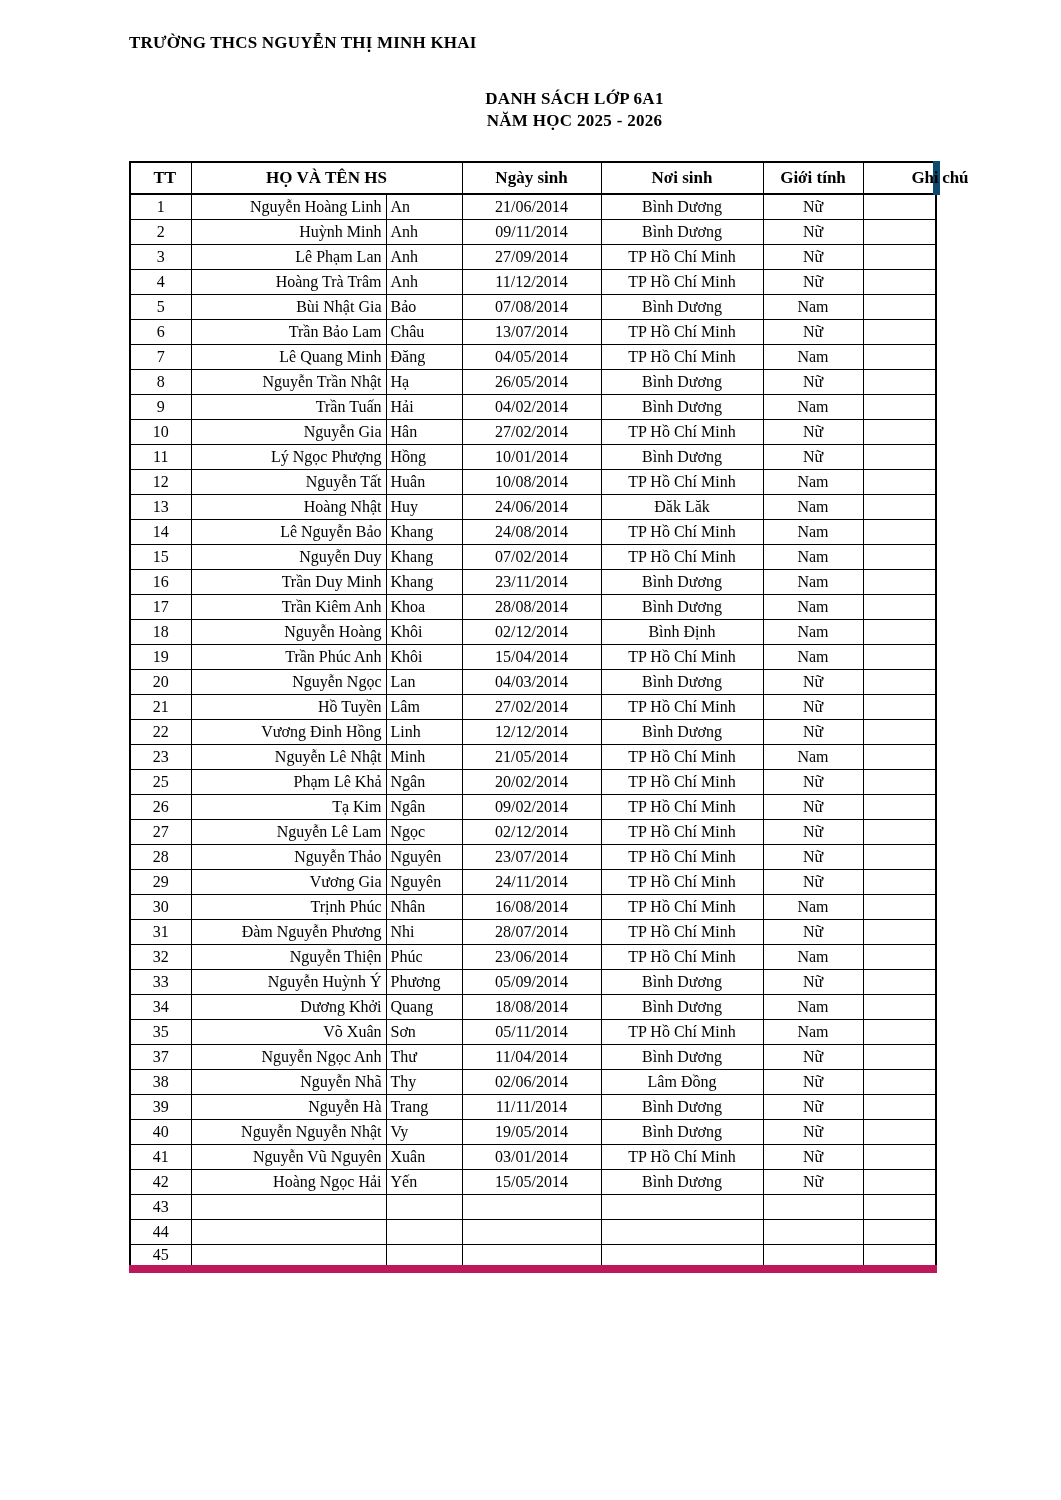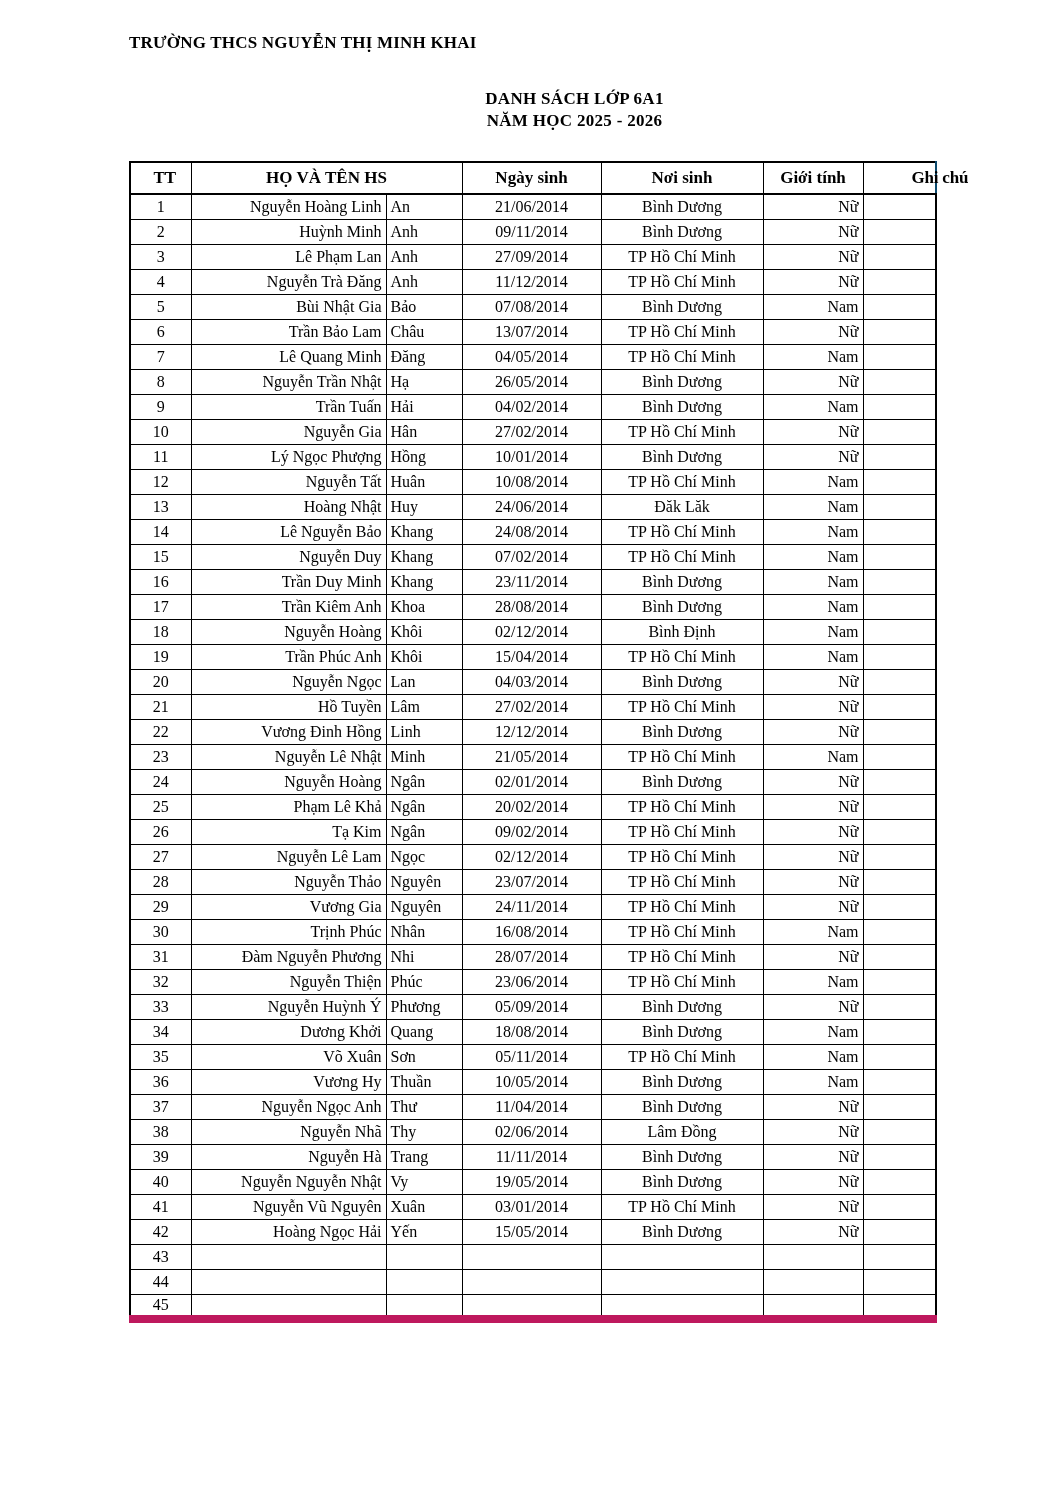--- a/index.html
+++ b/index.html
@@ -70,40 +70,40 @@
     white-space: nowrap;
   }
   table.roster thead th {
     font-weight: bold;
     text-align: center;
     height: 32px;
     font-size: 17px;
     border-bottom: 2px solid #000;
   }
   table.roster thead tr th:first-child { border-left: 2px solid #000; padding-left: 12px; }
-  table.roster thead tr th:last-child  { border-right: 2px solid #0c4a6e; padding-left: 48px; }
+  table.roster thead tr th:last-child  { border-right: 7px solid #0c4a6e; padding-left: 48px; }
   table.roster thead tr th { border-top: 2px solid #000; }
   table.roster tbody tr td:first-child { border-left: 2px solid #000; }
   table.roster tbody tr td:last-child  { border-right: 2px solid #000; }
   table.roster tbody tr:last-child td  { border-bottom: 8px solid #be185d; }
 
   col.c-tt       { width: 61px; }
   col.c-surname  { width: 195px; }
   col.c-given    { width: 76px; }
   col.c-dob      { width: 139px; }
   col.c-pob      { width: 162px; }
   col.c-gender   { width: 100px; }
   col.c-note     { width: 73px; }
 
   td.tt      { text-align: center; }
   td.surname { text-align: right; }
   td.given   { text-align: left; }
   td.dob     { text-align: center; }
   td.pob     { text-align: center; }
-  td.gender  { text-align: right; }
+  td.gender  { text-align: center; }
   td.note    { text-align: center; }
   th.note    { letter-spacing: -0.2px; }
 </style>
 </head>
 <body>
 
 <div class="page">
 
   <div class="school-name">TRƯỜNG THCS NGUYỄN THỊ MINH KHAI</div>
 
@@ -155,21 +155,21 @@
           <td class="tt">3</td>
           <td class="surname">Lê Phạm Lan</td>
           <td class="given">Anh</td>
           <td class="dob">27/09/2014</td>
           <td class="pob">TP Hồ Chí Minh</td>
           <td class="gender">Nữ</td>
           <td class="note"></td>
         </tr>
         <tr>
           <td class="tt">4</td>
-          <td class="surname">Nguyễn Trà Đăng</td>
+          <td class="surname">Hoàng Trà Trâm</td>
           <td class="given">Anh</td>
           <td class="dob">11/12/2014</td>
           <td class="pob">TP Hồ Chí Minh</td>
           <td class="gender">Nữ</td>
           <td class="note"></td>
         </tr>
         <tr>
           <td class="tt">5</td>
           <td class="surname">Bùi Nhật Gia</td>
           <td class="given">Bảo</td>
@@ -334,29 +334,20 @@
         <tr>
           <td class="tt">23</td>
           <td class="surname">Nguyễn Lê Nhật</td>
           <td class="given">Minh</td>
           <td class="dob">21/05/2014</td>
           <td class="pob">TP Hồ Chí Minh</td>
           <td class="gender">Nam</td>
           <td class="note"></td>
         </tr>
         <tr>
-          <td class="tt">24</td>
-          <td class="surname">Nguyễn Hoàng</td>
-          <td class="given">Ngân</td>
-          <td class="dob">02/01/2014</td>
-          <td class="pob">Bình Dương</td>
-          <td class="gender">Nữ</td>
-          <td class="note"></td>
-        </tr>
-        <tr>
           <td class="tt">25</td>
           <td class="surname">Phạm Lê Khả</td>
           <td class="given">Ngân</td>
           <td class="dob">20/02/2014</td>
           <td class="pob">TP Hồ Chí Minh</td>
           <td class="gender">Nữ</td>
           <td class="note"></td>
         </tr>
         <tr>
           <td class="tt">26</td>
@@ -438,29 +429,20 @@
           <td class="pob">Bình Dương</td>
           <td class="gender">Nam</td>
           <td class="note"></td>
         </tr>
         <tr>
           <td class="tt">35</td>
           <td class="surname">Võ Xuân</td>
           <td class="given">Sơn</td>
           <td class="dob">05/11/2014</td>
           <td class="pob">TP Hồ Chí Minh</td>
-          <td class="gender">Nam</td>
-          <td class="note"></td>
-        </tr>
-        <tr>
-          <td class="tt">36</td>
-          <td class="surname">Vương Hy</td>
-          <td class="given">Thuần</td>
-          <td class="dob">10/05/2014</td>
-          <td class="pob">Bình Dương</td>
           <td class="gender">Nam</td>
           <td class="note"></td>
         </tr>
         <tr>
           <td class="tt">37</td>
           <td class="surname">Nguyễn Ngọc Anh</td>
           <td class="given">Thư</td>
           <td class="dob">11/04/2014</td>
           <td class="pob">Bình Dương</td>
           <td class="gender">Nữ</td>

